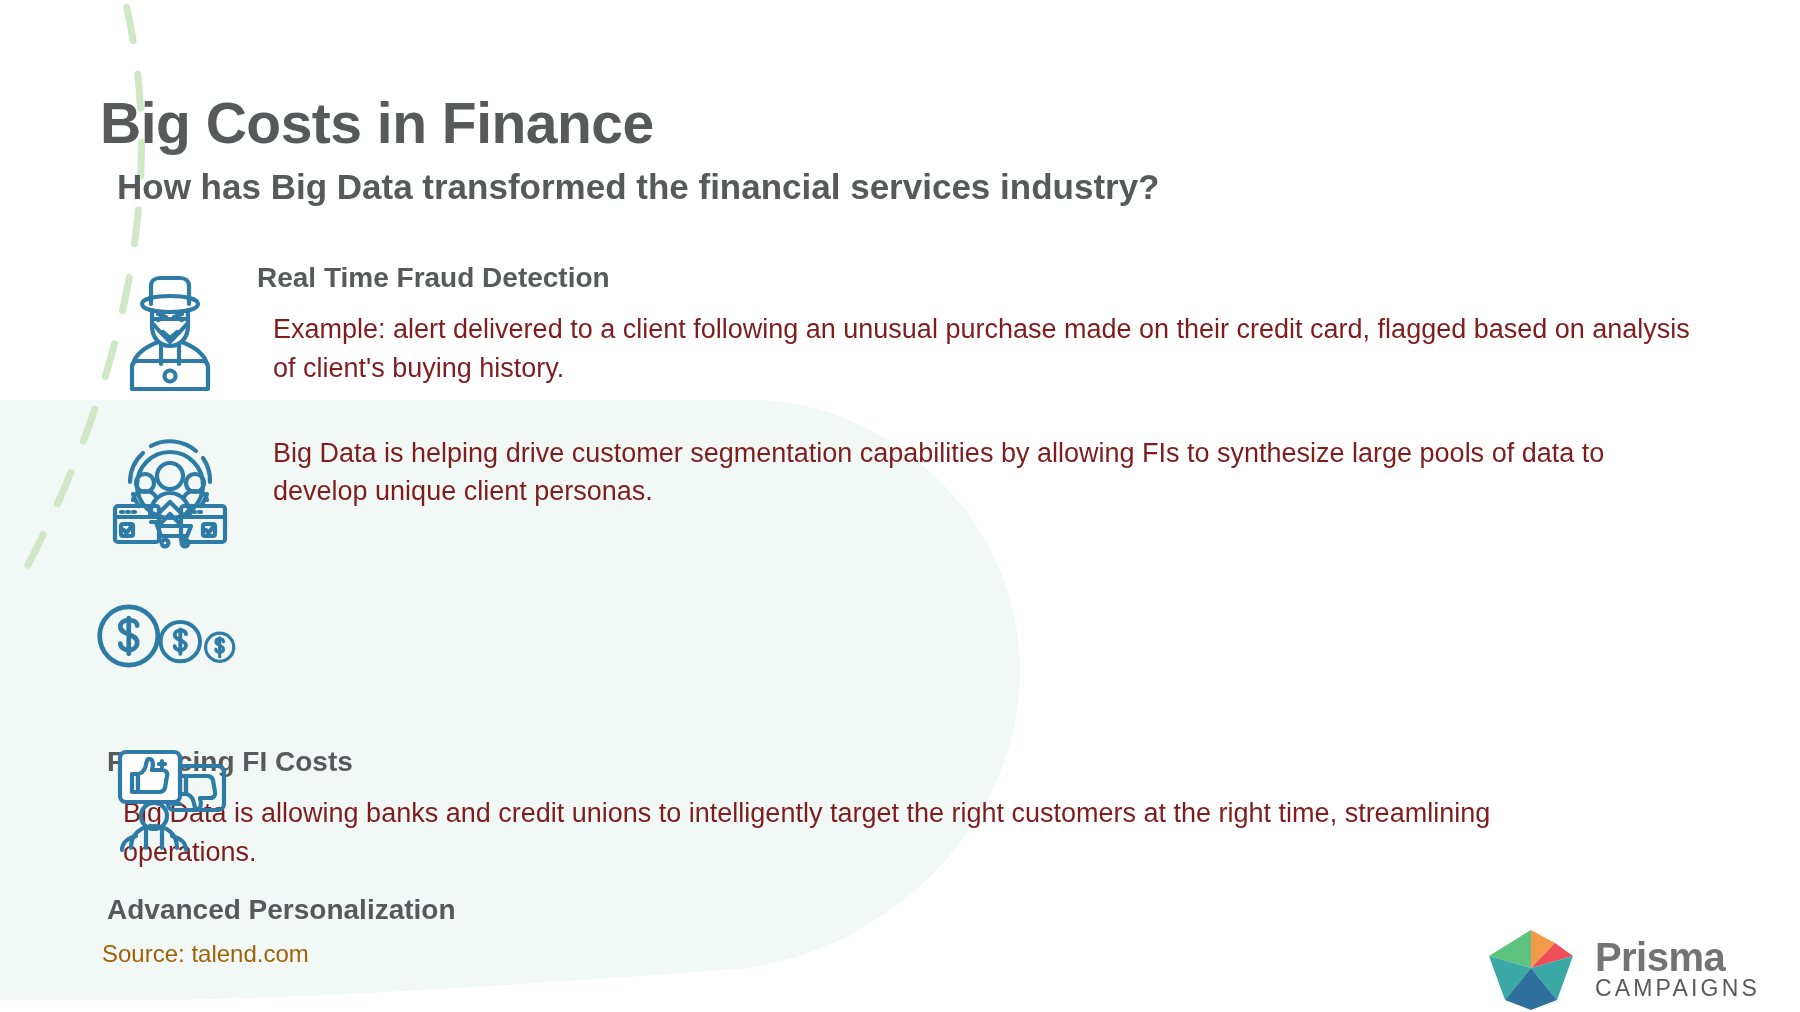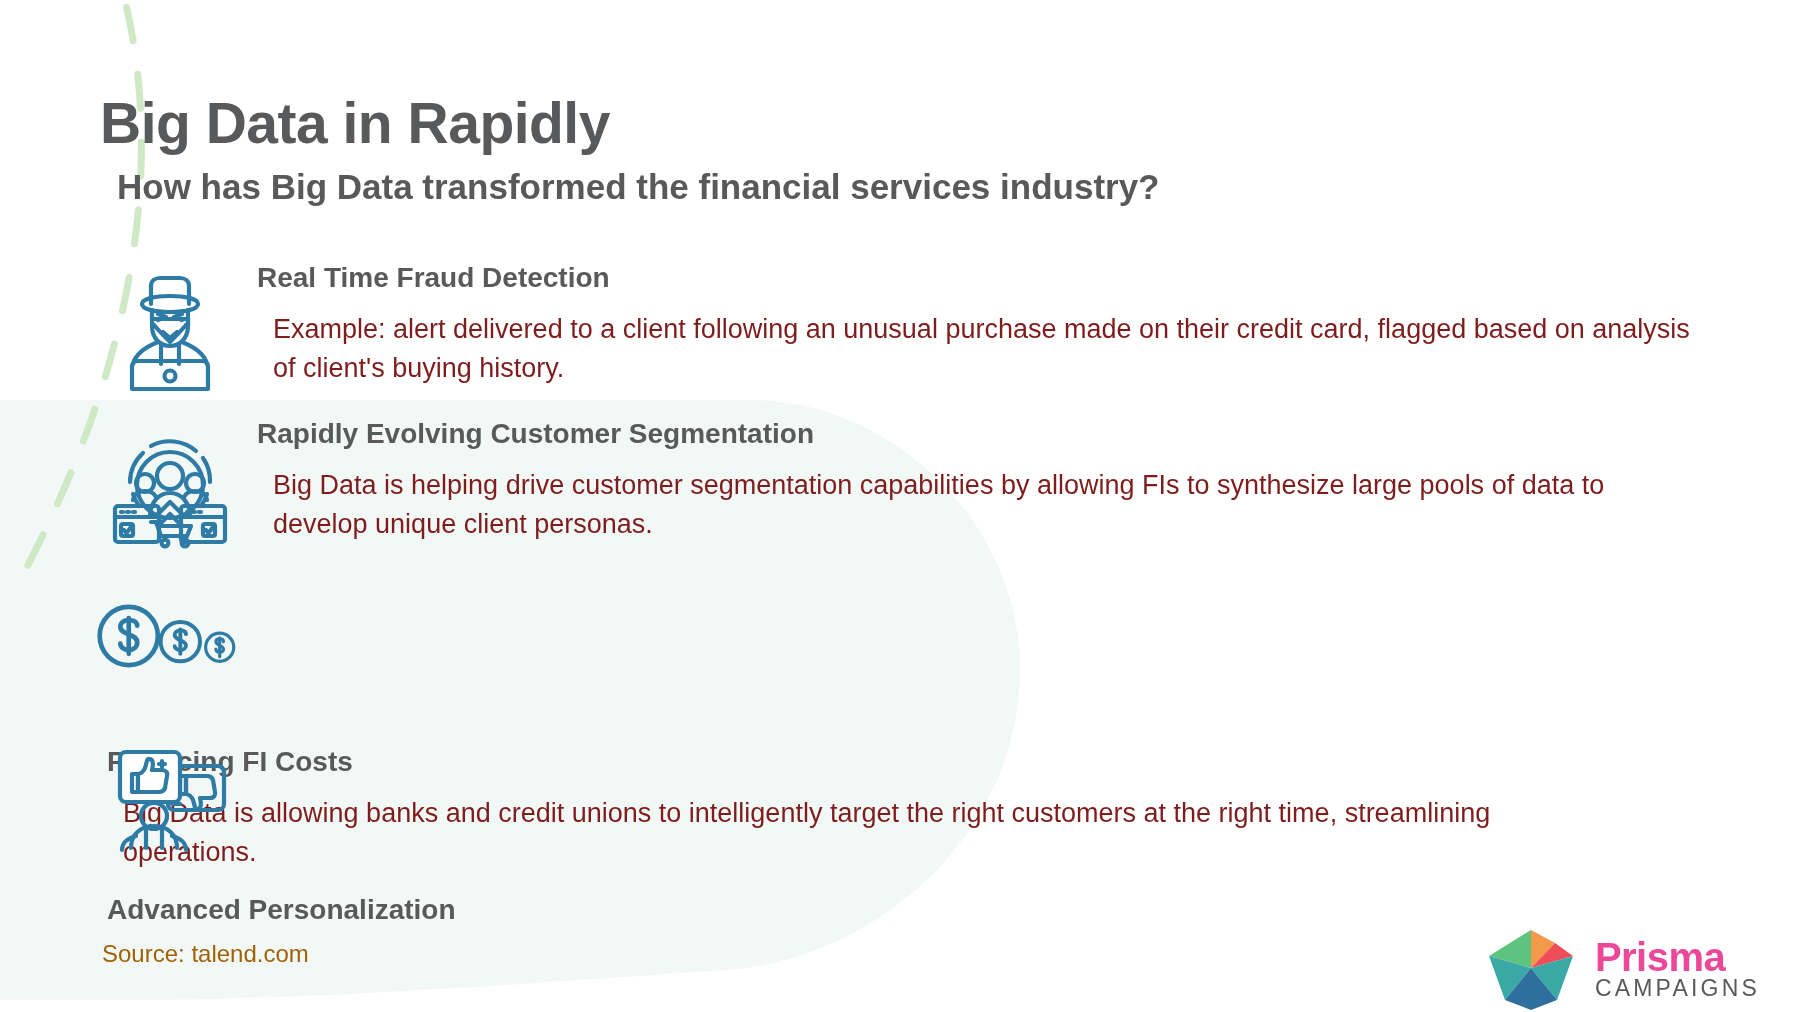--- a/index.html
+++ b/index.html
@@ -120,21 +120,21 @@
     gap: 16px;
   }
   .logo-text {
     display: flex;
     flex-direction: column;
     line-height: 1;
   }
   .logo-name {
     font-size: 40px;
     font-weight: bold;
-    color: #ec4899;
+    color: #737373;
     letter-spacing: -0.5px;
   }
   .logo-sub {
     font-size: 23px;
     color: #58595b;
     letter-spacing: 3.2px;
   }
 </style>
 </head>
 <body>
@@ -143,21 +143,21 @@
 
   <svg class="bg-blob" viewBox="0 0 1030 600" xmlns="http://www.w3.org/2000/svg">
     <path d="M 0,0 L 760,0 C 900,0 1030,120 1030,270 C 1030,430 890,560 735,570 C 560,582 330,600 140,600 L 0,600 Z" fill="#f2f8f6"></path>
   </svg>
 
   <svg class="bg-arc" viewBox="0 0 420 700" xmlns="http://www.w3.org/2000/svg">
     <path d="M 210,0 C 300,170 300,420 150,700" fill="none" stroke="#cfe8c6" stroke-width="7" stroke-linecap="round" stroke-dasharray="34 34"></path>
   </svg>
 
   <div class="header">
-    <h1 class="title">Big Data in Rapidly</h1>
+    <h1 class="title">Big Costs in Finance</h1>
     <h2 class="subtitle">How has Big Data transformed the financial services industry?</h2>
   </div>
 
   <div class="section" id="section-1">
     <div class="sec-icon">
       <svg width="128" height="128" viewBox="0 0 128 128" xmlns="http://www.w3.org/2000/svg" fill="none" stroke="#2e7ba6" stroke-width="4.2" stroke-linecap="round" stroke-linejoin="round">
 
         <path d="M 45,34 L 45,16 C 45,11 49,8 54,8 L 74,8 C 79,8 83,11 83,16 L 83,34"></path>
 
         <path d="M 36,34 C 36,29 48,26 64,26 C 80,26 92,29 92,34 C 92,39 80,42 64,42 C 48,42 36,39 36,34 Z"></path>
@@ -226,21 +226,20 @@
         <rect x="100" y="102" width="12" height="12" rx="2"></rect>
         <path d="M 103,108 L 105.5,111 L 110,105"></path>
 
         <path d="M 48,100 L 53,100 L 58,114 L 84,114"></path>
         <path d="M 56,104 L 88,104 L 84,114"></path>
         <circle cx="62" cy="121" r="3.4"></circle>
         <circle cx="82" cy="121" r="3.4"></circle>
       </svg>
     </div>
     <div class="sec-body">
-      <div class="sec-heading">Rapidly Evolving Customer Segmentation</div>
       <p class="sec-text">Big Data is helping drive customer segmentation capabilities by allowing FIs to synthesize large pools of data to develop unique client personas.</p>
     </div>
   </div>
 
   <div class="section" id="section-3">
     <div class="sec-icon">
       <svg width="160" height="80" viewBox="0 0 160 80" xmlns="http://www.w3.org/2000/svg" fill="none" stroke="#2e7ba6" stroke-linecap="round" stroke-linejoin="round">
 
         <circle cx="36" cy="40" r="31" stroke-width="5"></circle>
         <path d="M 36,21 L 36,59" stroke-width="5"></path>

